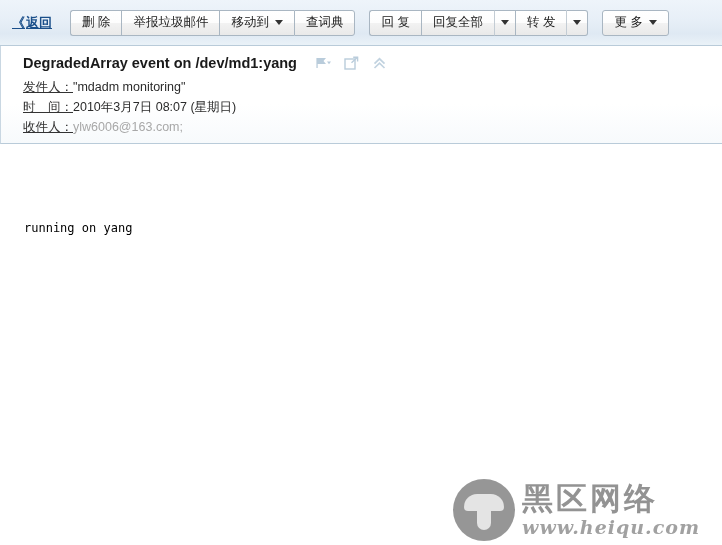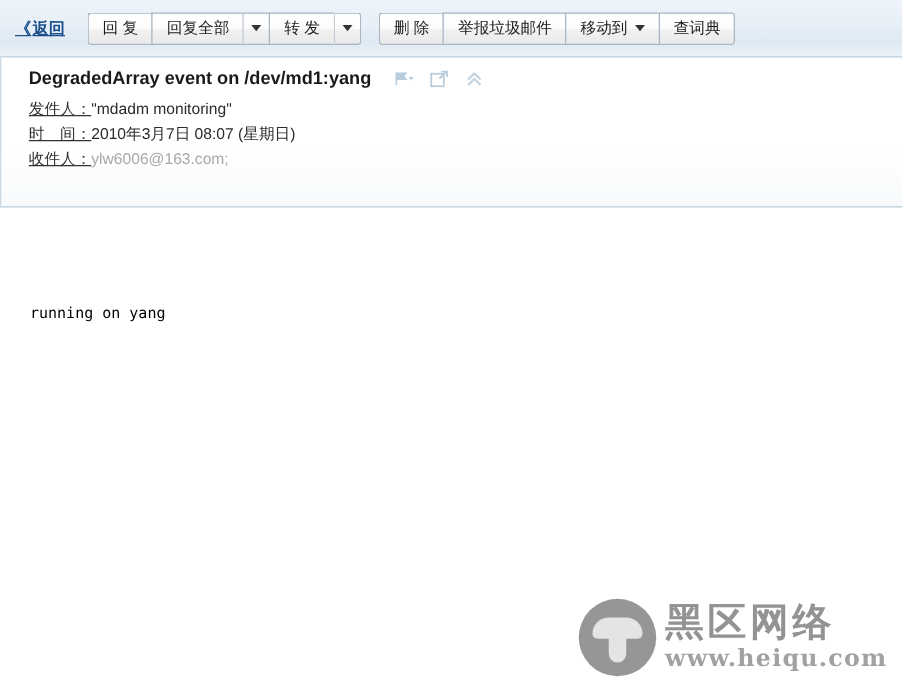--- a/index.html
+++ b/index.html
@@ -75,21 +75,21 @@
     border-top: 5px solid #333;
   }
   .btn .caret-inline { margin-left: 6px; }
 
   
   .mail-header {
     border-left: 1px solid #c9d7e2;
     border-bottom: 1px solid #b9cbd9;
     background: linear-gradient(to bottom, #ffffff 0%, #ffffff 60%, #f7fafc 100%);
     padding: 9px 0 9px 22px;
-    height: 120px;
+    height: 98px;
   }
 
   .subject-row {
     display: flex;
     align-items: center;
     gap: 0;
     margin-bottom: 6px;
   }
   .subject {
     font-size: 14.5px;
@@ -127,21 +127,21 @@
     color: #000000;
     line-height: 25px;
     white-space: pre;
   }
   .bline { white-space: pre; }
   .bline.blank { height: 25px; }
 
   
   .watermark {
     position: absolute;
-    right: 12px;
+    right: 22px;
     bottom: 4px;
     display: flex;
     align-items: center;
     opacity: 0.92;
   }
   .wm-circle {
     width: 62px; height: 62px;
     border-radius: 50%;
     background: #8e8e8e;
     position: relative;
@@ -164,20 +164,21 @@
   .wm-text { margin-left: 7px; line-height: 1; }
   .wm-cn {
     font-size: 31px;
     font-weight: bold;
     color: #8a8a8a;
     letter-spacing: 3px;
     font-family: "DejaVu Sans", sans-serif;
   }
   .wm-url {
     font-size: 19px;
+    font-style: italic;
     font-weight: bold;
     color: #9a9a9a;
     letter-spacing: 1px;
     margin-top: 4px;
     font-family: "DejaVu Serif", serif;
   }
   .page { position: relative; width: 722px; height: 545px; }
 </style>
 </head>
 <body>
@@ -186,52 +187,58 @@
 
   <div class="toolbar">
 
     <a class="back-link">
       <span class="chev">《</span>
         <span>返回</span>
     </a>
 
     <div class="btn-group">
       <div class="btn">
+        <span>删 除</span>
+      </div>
+      <div class="btn">
+        <span>举报垃圾邮件</span>
+      </div>
+      <div class="btn">
+        <span>移动到</span>
+        <span class="caret caret-inline"></span>
+      </div>
+      <div class="btn">
+        <span>查词典</span>
+      </div>
+    </div>
+
+    <div class="btn-group">
+      <div class="btn">
         <span>回 复</span>
       </div>
       <div class="btn">
         <span>回复全部</span>
       </div>
       <div class="btn arrow-part">
         <span class="caret"></span>
       </div>
       <div class="btn">
         <span>转 发</span>
       </div>
       <div class="btn arrow-part">
         <span class="caret"></span>
       </div>
     </div>
 
     <div class="btn-group">
-      <div class="btn">
-        <span>删 除</span>
-      </div>
-      <div class="btn">
-        <span>举报垃圾邮件</span>
-      </div>
-      <div class="btn">
-        <span>移动到</span>
+      <div class="btn solo">
+        <span>更 多</span>
         <span class="caret caret-inline"></span>
       </div>
-      <div class="btn">
-        <span>查词典</span>
-      </div>
-    </div>
-
+    </div>
   </div>
 
   <div class="mail-header">
 
     <div class="subject-row">
       <span class="subject">DegradedArray event on /dev/md1:yang</span>
 
       <span class="subject-icons">
         <span class="icn">
           <svg width="16" height="14" viewBox="0 0 16 14">

